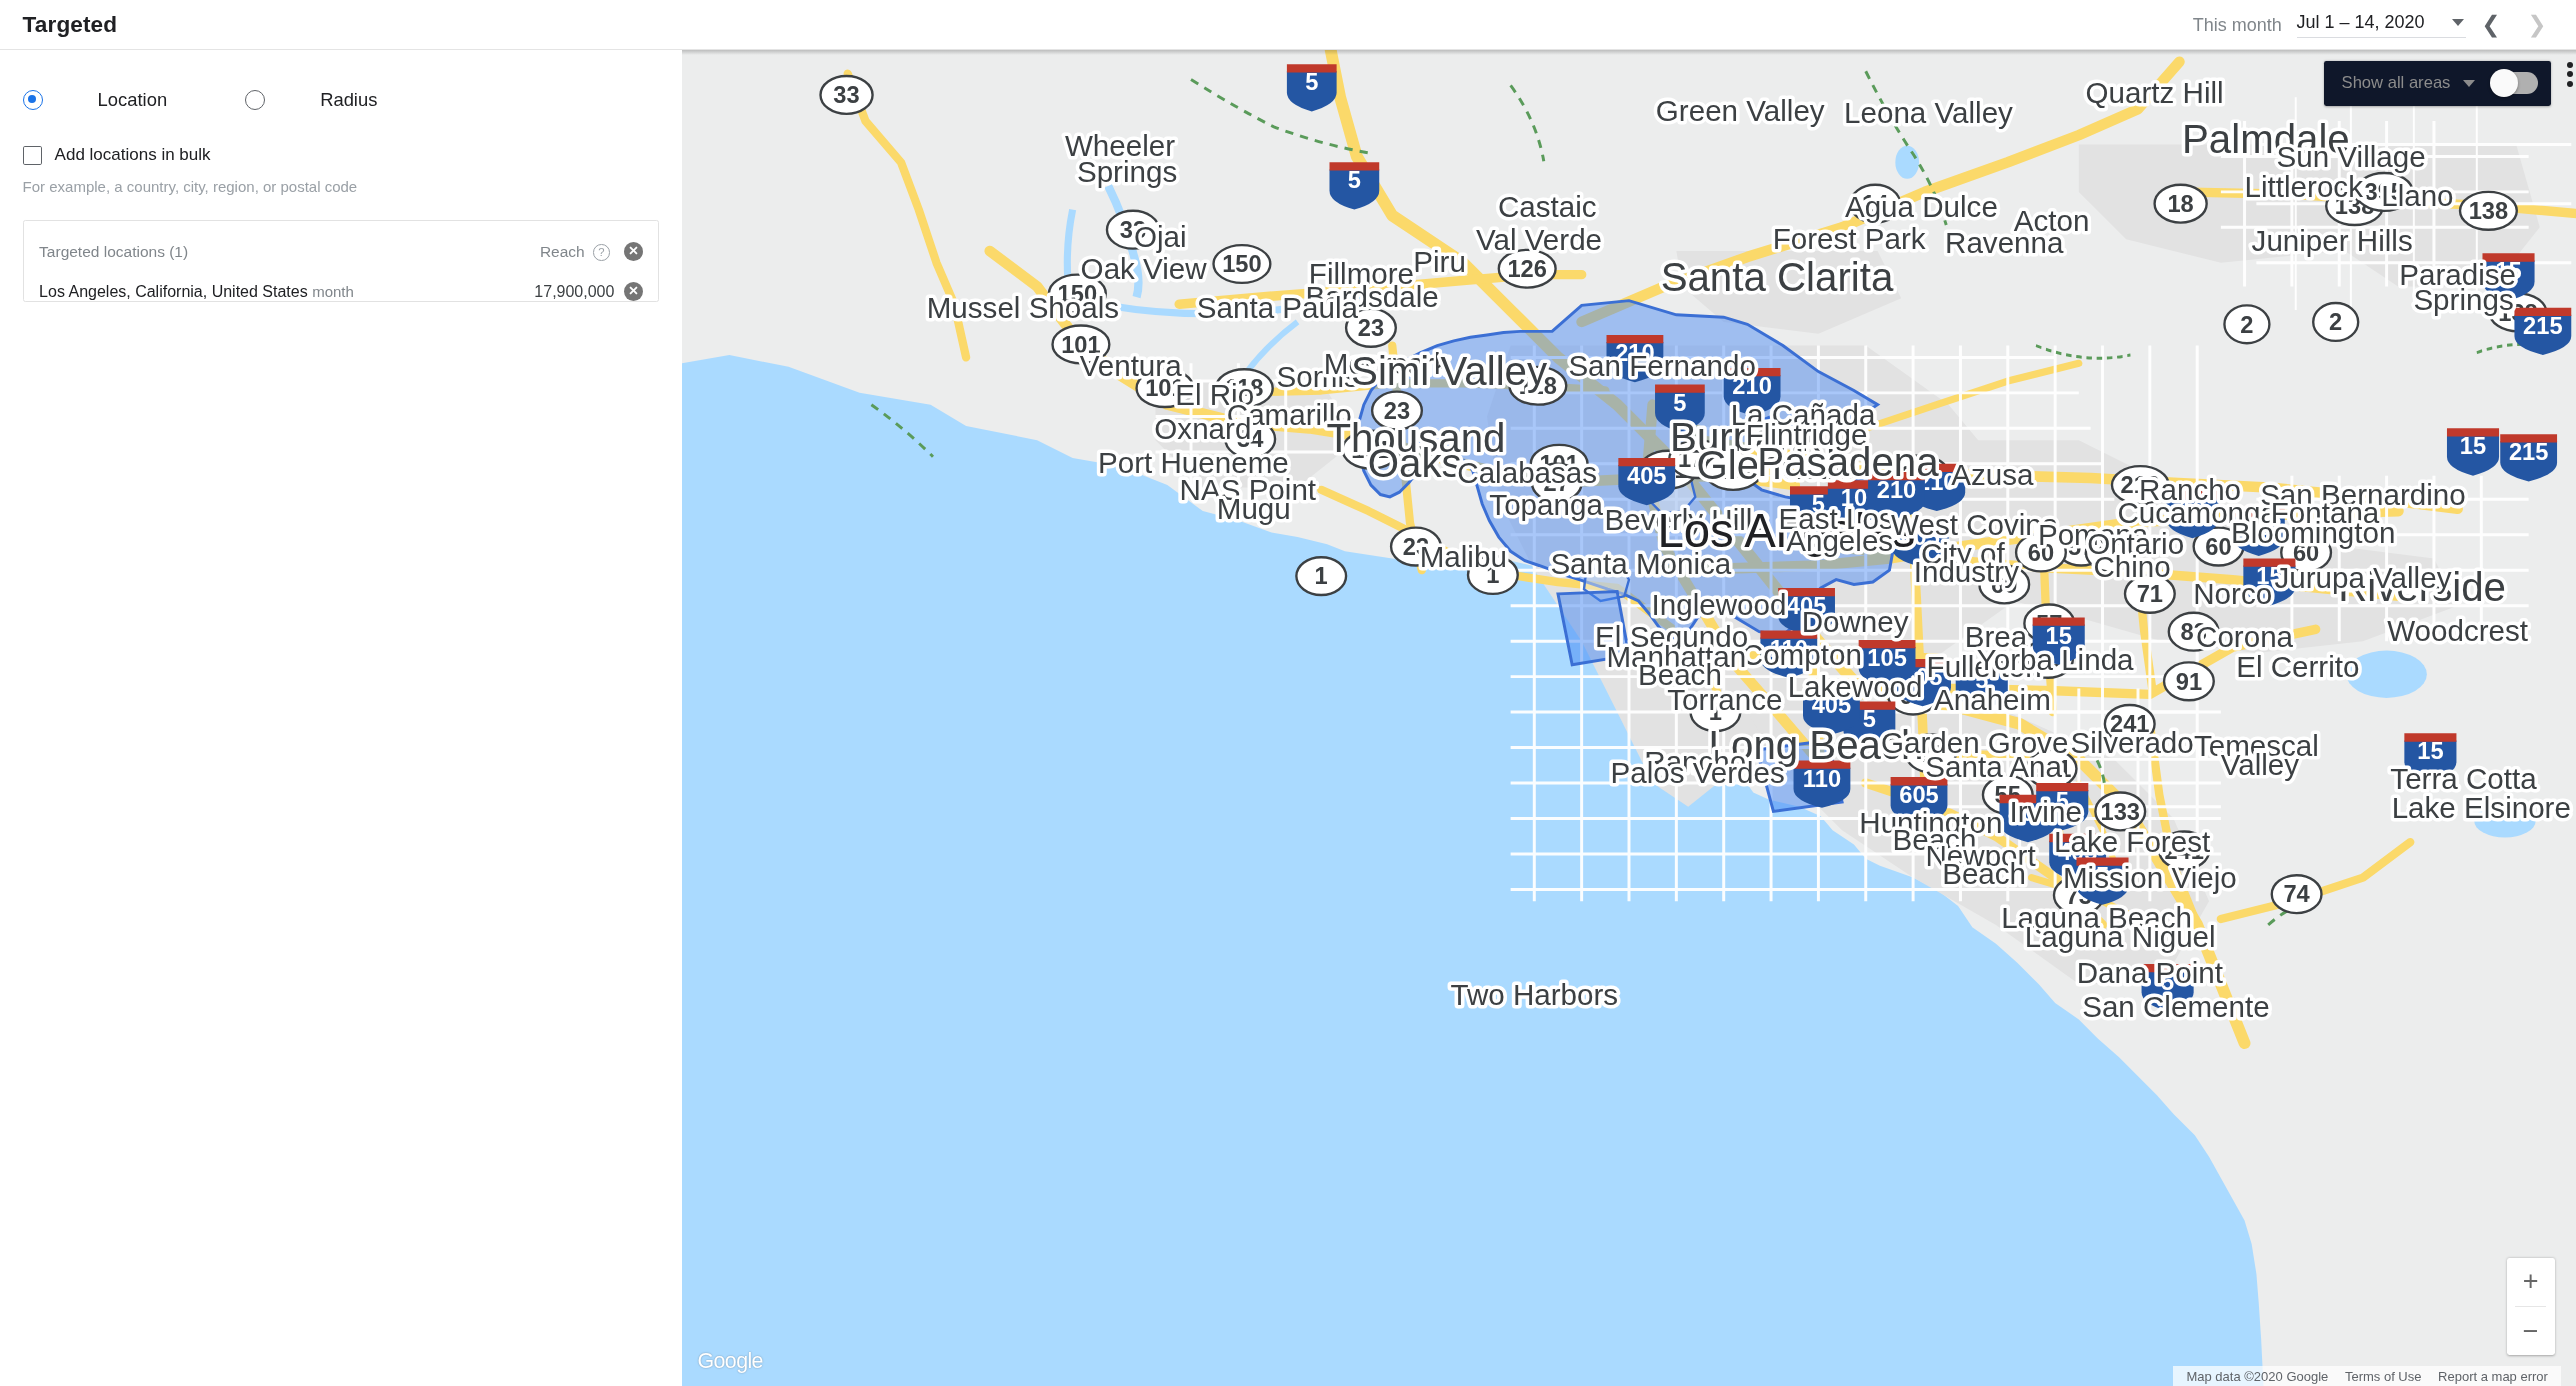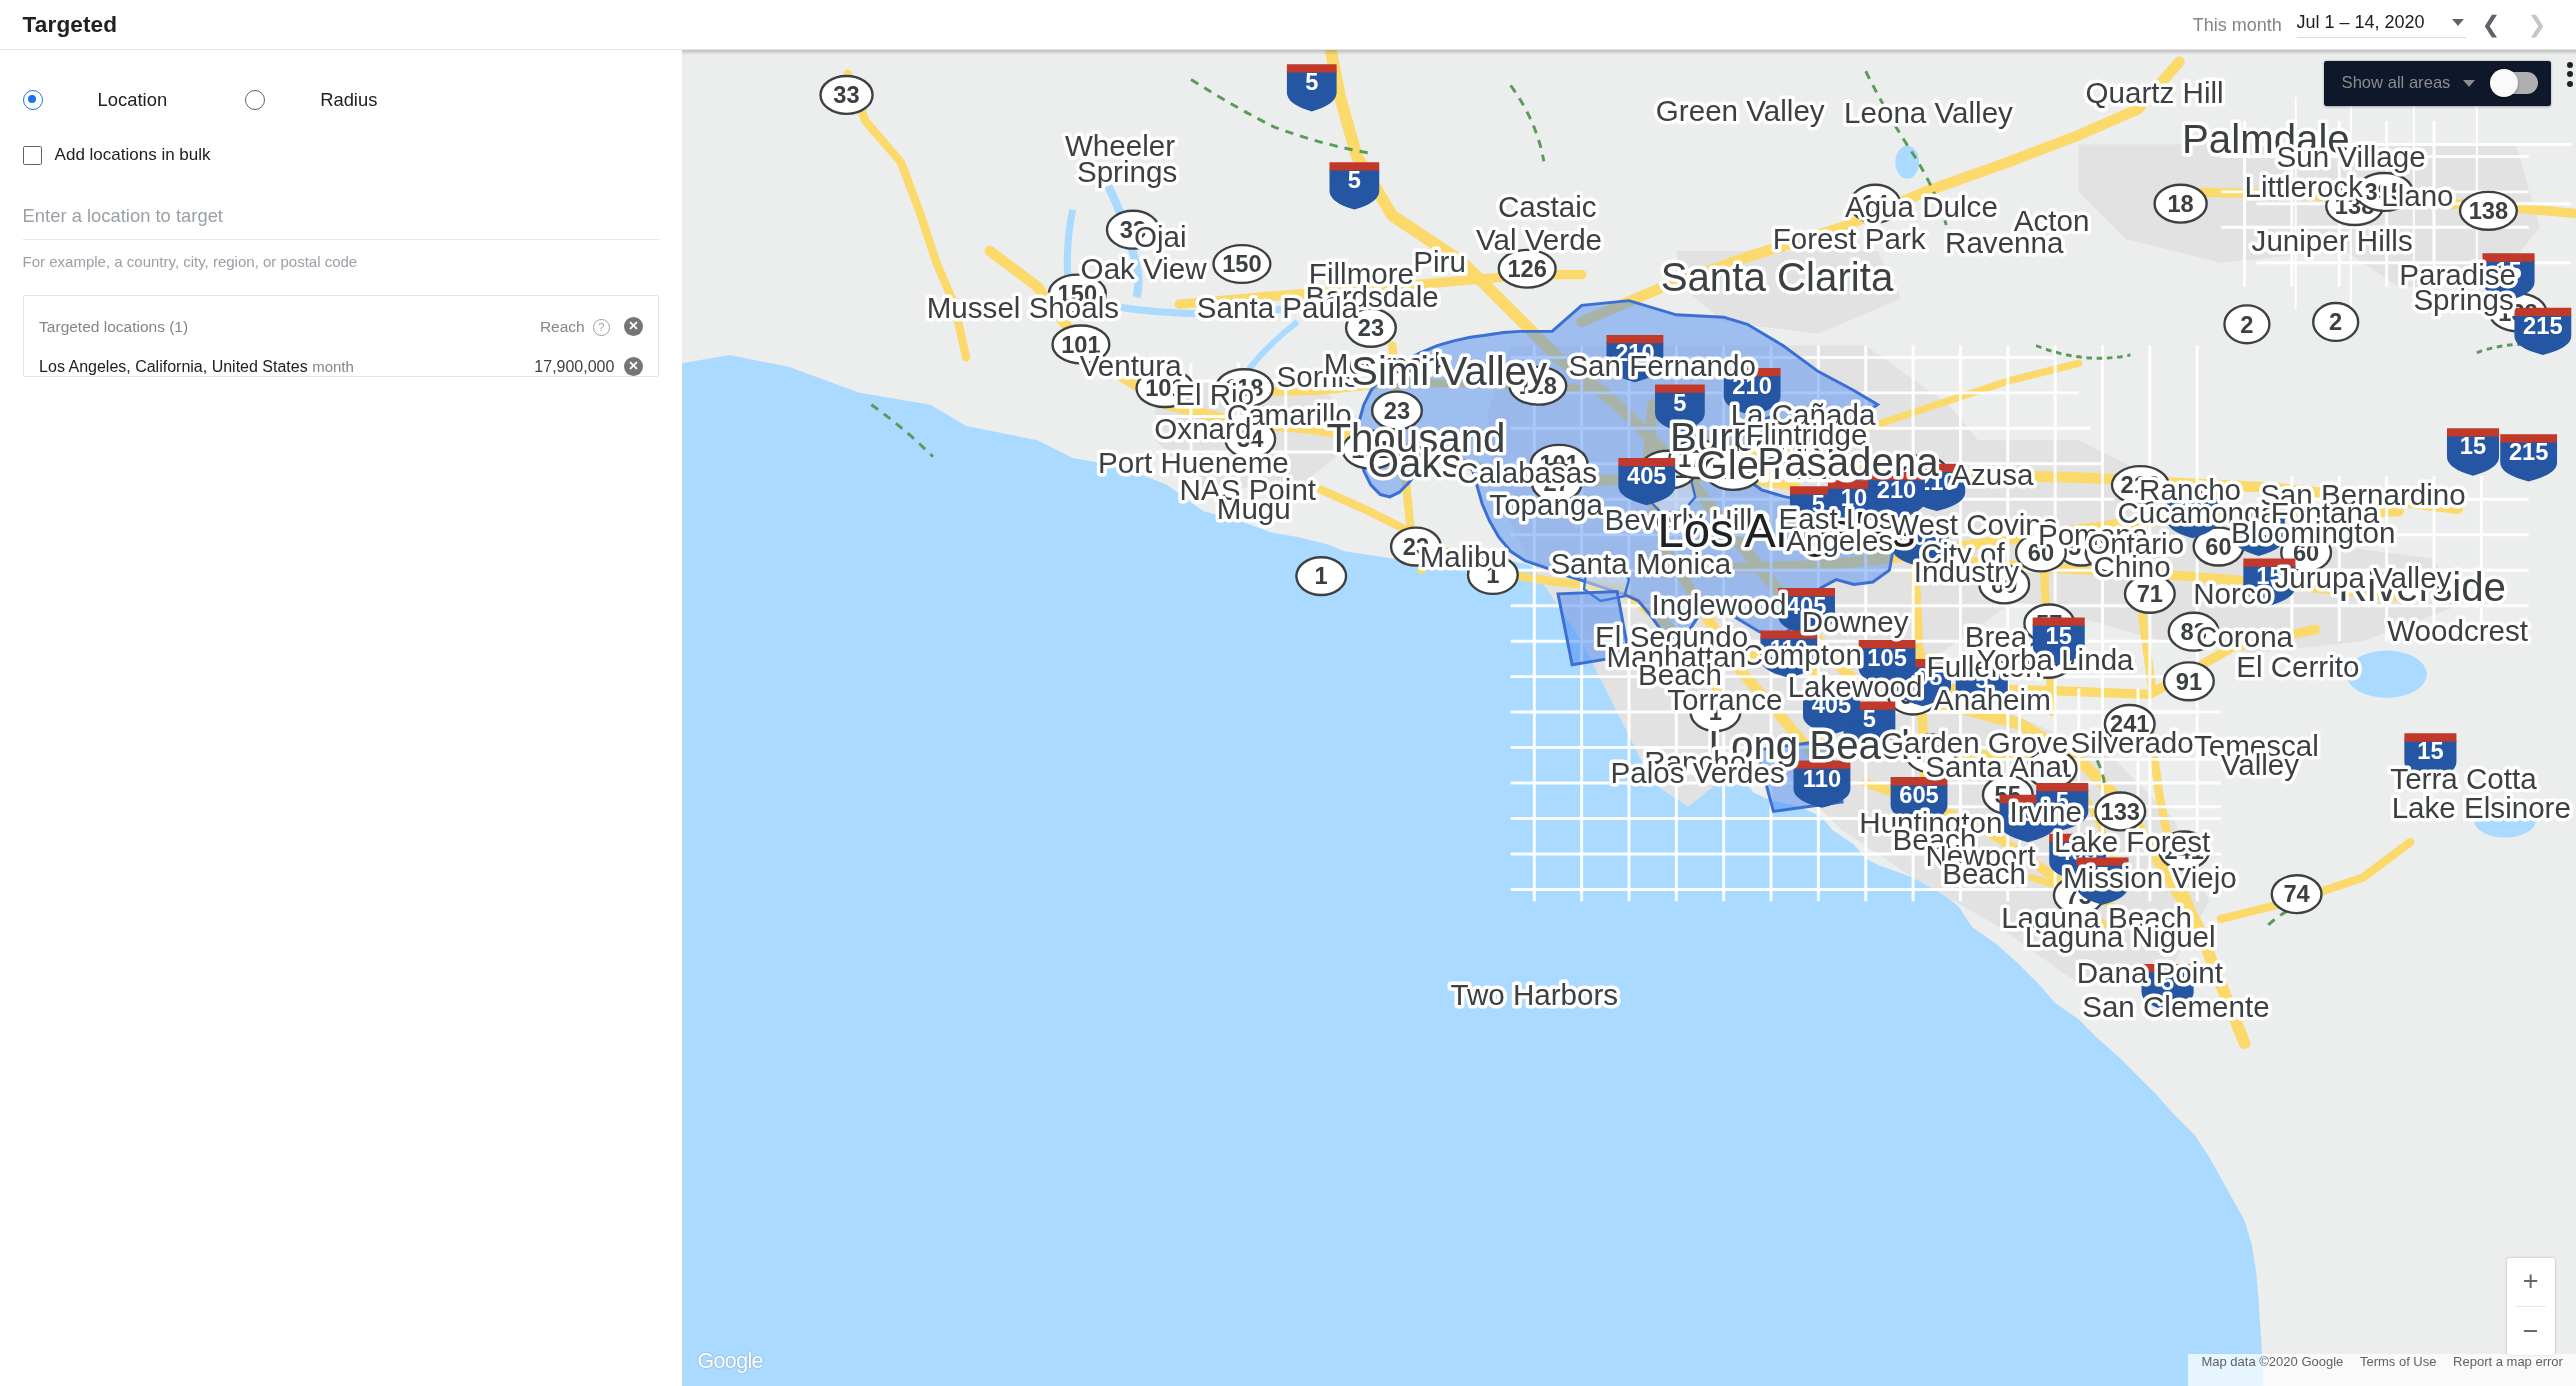--- a/index.html
+++ b/index.html
@@ -159,23 +159,23 @@
   }
   #zoomctl .sep { height: 1.2px; background: #e6e6e6; margin: 0 8.3px; }
 
   #googlelogo {
     position: absolute; left: 15.5px; bottom: 12px; z-index: 30;
     font-size: 21.4px; color: #fff; font-family: "Liberation Sans", sans-serif;
     letter-spacing: -0.6px;
     text-shadow: 0 0 1.8px rgba(0,0,0,.35);
   }
   #attrib {
-    position: absolute; right: 0; bottom: 0; z-index: 30;
-    display: flex; gap: 0; align-items: flex-start;
-    background: rgba(255,255,255,.72); height: 32px; padding: 0 4.8px;
+    position: absolute; right: 15px; bottom: 0; z-index: 30;
+    display: flex; gap: 0; align-items: center;
+    background: rgba(255,255,255,.72); height: 20px; padding: 0 4.8px;
   }
   #attrib span { font-size: 13px; color: #5f6368; margin: 0 8.3px; white-space: nowrap; }
 
   #edge-scroll {
     position: absolute; right: 1.2px; top: 8.3px; width: 8.3px; height: 71px; z-index: 35;
   }
   #edge-scroll i {
     display: block; width: 6px; height: 6px; border-radius: 50%; background: #202124; margin: 3.6px 0;
   }
 </style>
@@ -203,23 +203,20 @@
     <span class="radio-label">Location</span>
     <span class="radio"></span>
     <span class="radio-label">Radius</span>
   </div>
 
   <div class="check-row">
     <span class="checkbox"></span>
     <span class="check-label">Add locations in bulk</span>
   </div>
 
-  <div id="loc-input-wrap">
-    <input id="loc-input" type="text" placeholder="Enter a location to target" style="">
-  </div>
   <div id="loc-hint">For example, a country, city, region, or postal code</div>
 
   <div id="targeted-box">
     <div class="tb-row head">
       <span class="tb-name">Targeted locations (1)</span>
       <span class="tb-reach">Reach</span>
       <span class="help-icon">?</span>
       <span class="x-icon">✕</span>
     </div>
     <div class="tb-row">

